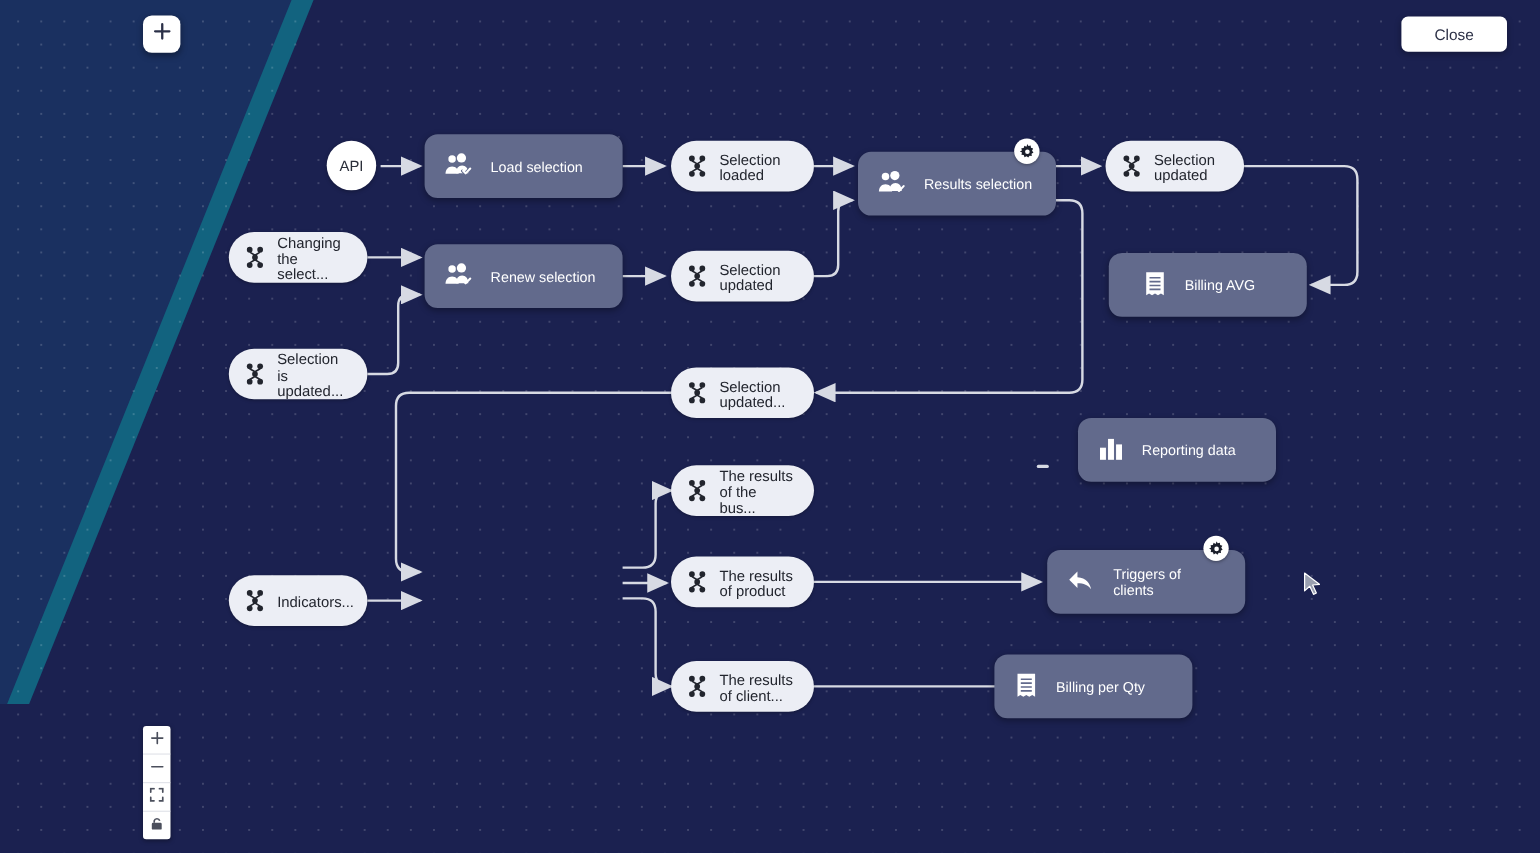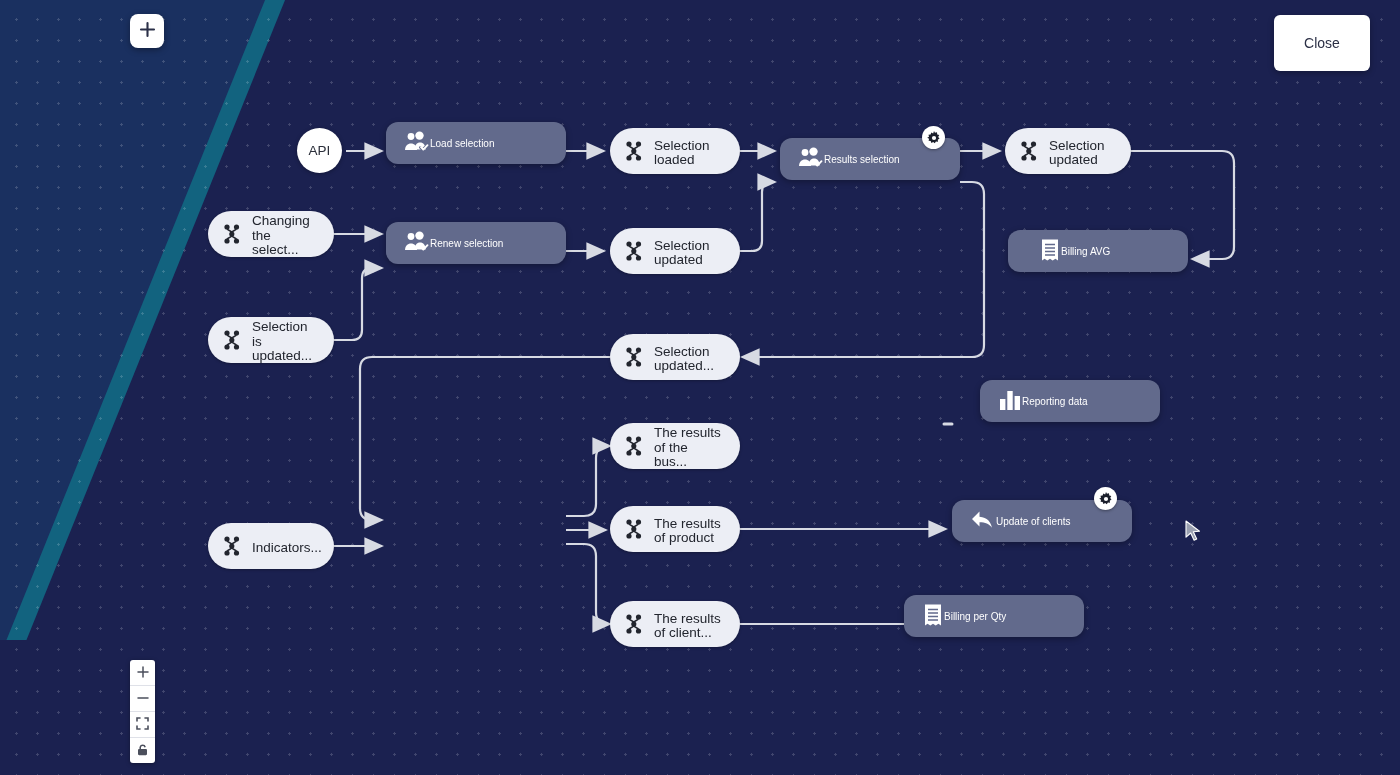--- a/index.html
+++ b/index.html
@@ -37,22 +37,22 @@
   .node{position:absolute;box-sizing:border-box;display:flex;align-items:center;}
   .pill{
     background:#eceef5;border-radius:24px;color:#22252e;
     padding:4px 16px 0 14px;height:46px;gap:10px;
     font-size:13.5px;line-height:14.5px;
     box-shadow:0 1px 3px rgba(0,0,0,.28);
   }
   .pill .lbl{white-space:pre-line;}
   .box{
     background:#626a8c;border-radius:12px;color:#fff;
-    height:42px;padding:0 20px 0 18px;
-    font-size:10px;
+    height:58px;gap:16px;padding:0 20px 0 18px;
+    font-size:13px;
     box-shadow:0 2px 6px rgba(0,0,0,.3);
   }
   .circle{
     width:45px;height:45px;border-radius:50%;background:#fff;color:#2b2f3a;
     justify-content:center;font-size:13.5px;
     box-shadow:0 1px 4px rgba(0,0,0,.3);
   }
   .ic{flex:0 0 auto;display:block;}
 
   
@@ -64,21 +64,21 @@
 
   
   .addbtn{
     position:absolute;left:130px;top:14px;width:34px;height:34px;border-radius:8px;
     background:#fff;display:flex;align-items:center;justify-content:center;
     box-shadow:0 2px 6px rgba(0,0,0,.35);cursor:pointer;
   }
   .closebtn{
     position:absolute;right:30px;top:15px;height:32px;min-width:66px;
     background:#fff;border-radius:6px;color:#2b2f45;font-size:14px;
-    display:flex;align-items:center;justify-content:center;padding:12px 15px;
+    display:flex;align-items:center;justify-content:center;padding:0 15px;
     box-shadow:0 2px 6px rgba(0,0,0,.3);cursor:pointer;
   }
   .ctrls{
     position:absolute;left:130px;top:660px;width:25px;
     background:#fff;border-radius:3px;overflow:hidden;
     box-shadow:0 1px 4px rgba(0,0,0,.35);
   }
   .ctrls > div{
     height:25px;display:flex;align-items:center;justify-content:center;
     border-bottom:1px solid #dfe1e8;cursor:pointer;color:#4b4f5c;
@@ -361,21 +361,21 @@
     <span class="lbl">The results
 of client...</span>
   </div>
 
   <div class="node box" style="left:952px;top:500px;width:180px;">
     <span class="ic">
       <svg width="26" height="22" viewBox="0 0 26 22">
           <path d="M9.5 2.5L2 10l7.5 7.5v-4.2c5.8 0 9.6 1.6 12.4 5.4-1.1-5.6-4.4-10.2-12.4-10.9z" fill="#fff"></path>
         </svg>
     </span>
-    <span class="lbl">Update of clients</span>
+    <span class="lbl">Triggers of clients</span>
     <div class="badge" style="left:142px;top:-13px;">
       <svg width="14" height="14" viewBox="0 0 16 16">
           <path d="M8 0l1.1 2.1 2.3-.6.3 2.4 2.3.8-1.2 2.1 1.5 1.8-2 1.3.3 2.4-2.4-.3-1.3 2-1.8-1.5-2.1 1.2-.8-2.3-2.4-.3.6-2.3L.2 7.7 2.3 6.6 1.7 4.3l2.4-.3L4.9 1.6 7 2.8z" fill="#1b1f2b"></path>
           <circle cx="8" cy="8" r="2.4" fill="#fff"></circle>
         </svg>
     </div>
   </div>
 
   <div class="node box" style="left:904px;top:595px;width:180px;">
     <span class="ic">

